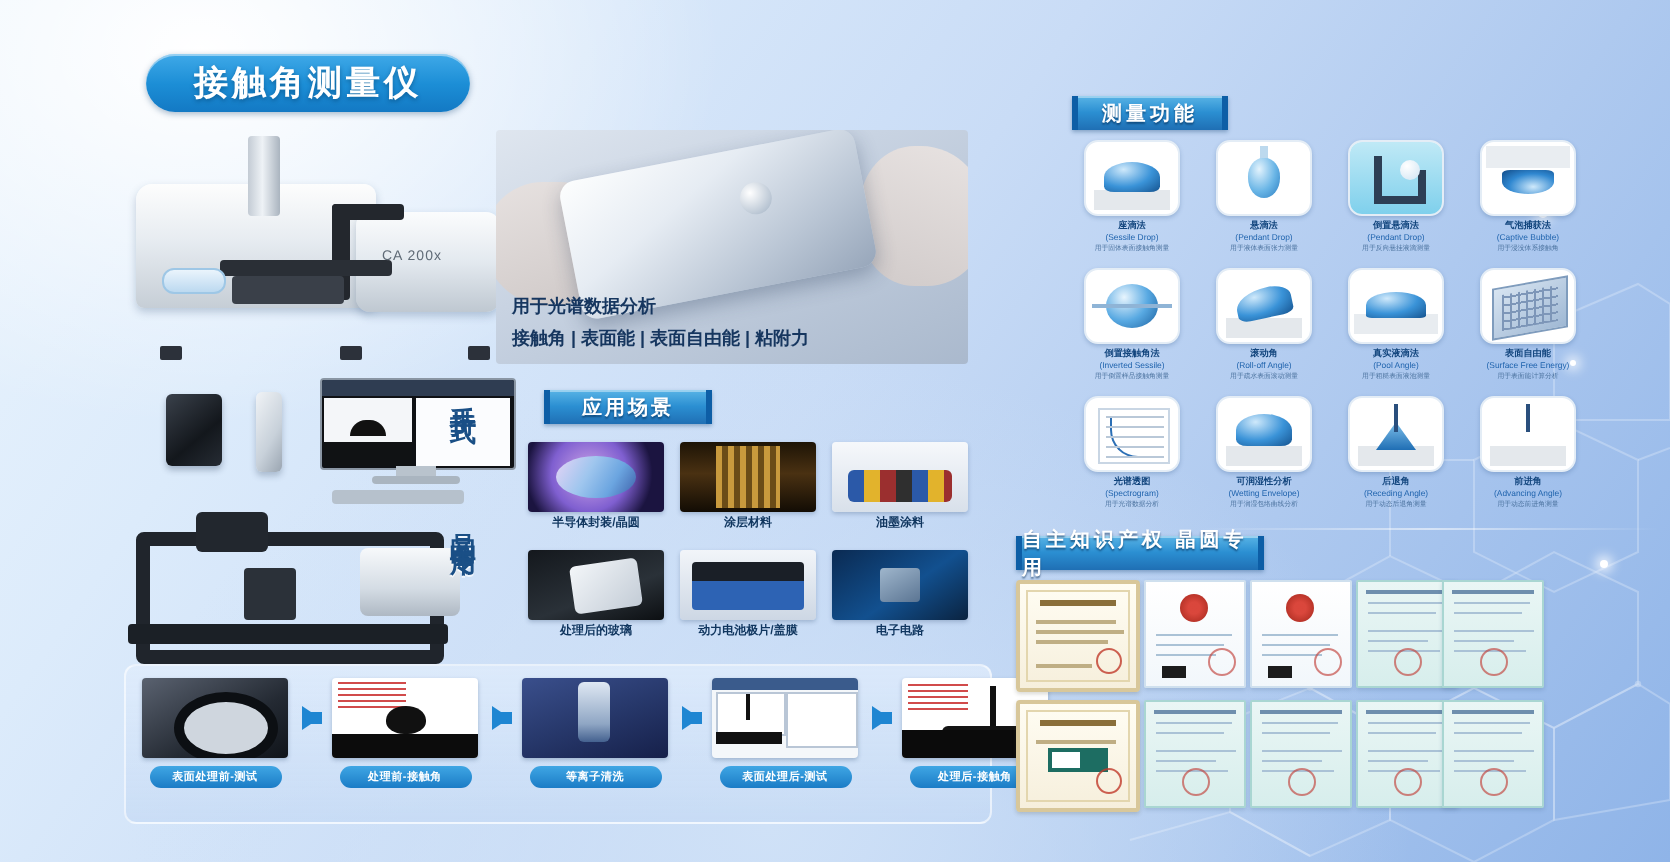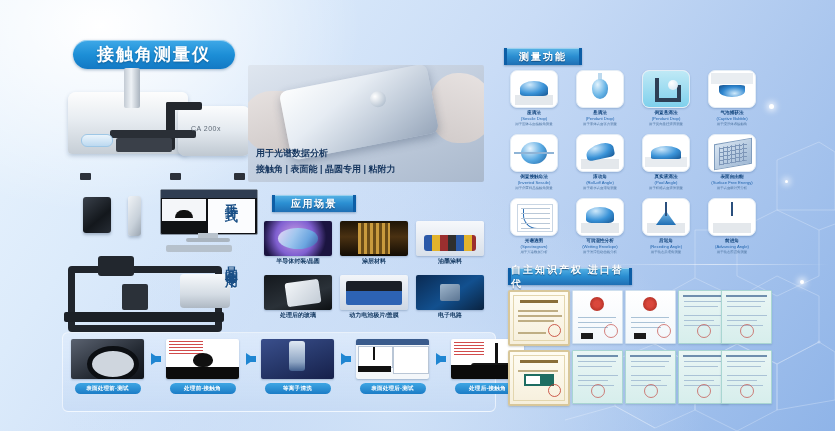--- a/index.html
+++ b/index.html
@@ -15,21 +15,21 @@
       radial-gradient(ellipse 460px 340px at 46% 96%, #cfe1f7 0%, rgba(207,225,247,0) 70%),
       linear-gradient(125deg,#eaf4fd 0%,#dcebfb 22%,#c9dcf6 48%,#aec9ef 72%,#8fb4e8 100%);
   }
   
   .hexnet{position:absolute;right:0;top:0;width:330px;height:431px;opacity:.55;pointer-events:none;}
   .glowdot{position:absolute;border-radius:50%;background:#fff;box-shadow:0 0 6px 2px rgba(255,255,255,.9);}
   .faintline{position:absolute;background:linear-gradient(90deg,rgba(255,255,255,0),rgba(255,255,255,.55),rgba(255,255,255,0));height:1px;}
 
   
   .title-badge{
-    position:absolute;left:73px;top:40px;width:162px;height:29px;
+    position:absolute;left:73px;top:27px;width:162px;height:29px;
     border-radius:15px;
     background:linear-gradient(180deg,#3fa9e8 0%,#1c8ed6 52%,#1379c4 100%);
     box-shadow:0 1px 3px rgba(10,60,110,.35), inset 0 1px 0 rgba(255,255,255,.45);
     display:flex;align-items:center;justify-content:center;
   }
   .title-badge span{
     color:#fff;font-size:17px;font-weight:bold;letter-spacing:2px;
     text-shadow:0 1px 2px rgba(0,50,90,.45);
   }
 
@@ -175,21 +175,21 @@
   .f4 .needle{position:absolute;left:17px;top:8px;width:2px;height:13px;background:#111;}
   .f4 .blk{position:absolute;left:2px;top:27px;width:33px;height:6px;background:#111;}
   .f5{background:#fff;}
   .f5:after{content:"";position:absolute;left:0;bottom:0;width:73px;height:14px;background:#0b0b0b;}
   .f5 .needle{position:absolute;left:44px;top:4px;width:3px;height:24px;background:#111;}
   .f5 .txt{position:absolute;left:3px;top:3px;width:30px;height:13px;
     background:repeating-linear-gradient(180deg,#d14b4b 0 1.2px,transparent 1.2px 3px);}
   .f5 .flat{position:absolute;left:20px;bottom:12px;width:44px;height:4px;border-radius:3px 3px 0 0;background:#151515;}
 
   
-  .fn-sec{position:absolute;left:504px;top:48px;width:262px;height:210px;}
+  .fn-sec{position:absolute;left:536px;top:48px;width:262px;height:210px;}
   .fn-grid{position:absolute;left:0;top:22px;width:262px;height:190px;
     display:grid;grid-template-columns:repeat(4,60px);grid-template-rows:repeat(3,62px);gap:2px 6px;}
   .fn-cell{width:60px;}
   .fn-ico{width:46px;height:36px;margin:0 auto;border-radius:7px;background:#fff;position:relative;overflow:hidden;
     box-shadow:0 1px 2px rgba(40,80,130,.25);border:1px solid #e4edf6;}
   .fn-cn{text-align:center;font-size:4.6px;color:#12457d;font-weight:bold;margin-top:2px;line-height:1.25;}
   .fn-en{text-align:center;font-size:4.2px;color:#1f63ad;line-height:1.25;}
   .fn-desc{text-align:center;font-size:3.4px;color:#4d74a0;line-height:1.2;margin-top:1px;}
   
   .dr-sessile{position:absolute;left:9px;top:10px;width:28px;height:15px;border-radius:50% 50% 18% 18%;
@@ -337,21 +337,21 @@
   <div class="vlabel" style="left:222px;top:256px;">晶圆专用</div>
 
   <div class="cpanel">
     <div class="cpanel-img">
       <div class="hand-l"></div>
       <div class="hand-r"></div>
       <div class="phone">
         <div class="lens"></div>
       </div>
       <div class="cpanel-sub1">用于光谱数据分析</div>
-      <div class="cpanel-sub2">接触角 | 表面能 | 晶圆专用 | 粘附力</div>
+      <div class="cpanel-sub2">接触角 | 表面能 | 表面自由能 | 粘附力</div>
     </div>
   </div>
 
   <div class="app-sec">
     <div class="ribbon" style="left:8px;top:0;width:78px;">
       <span>应用场景</span>
     </div>
     <div class="app-grid">
       <div class="app-cell">
         <div class="app-thumb t-wafer"></div>
@@ -569,21 +569,21 @@
         <div class="fn-cn">前进角</div>
         <div class="fn-en">(Advancing Angle)</div>
         <div class="fn-desc">用于动态前进角测量</div>
       </div>
 
     </div>
   </div>
 
   <div class="cert-sec">
     <div class="ribbon wide" style="left:0;top:0;width:118px;">
-      <span>自主知识产权 进口替代</span>
+      <span>自主知识产权 晶圆专用</span>
     </div>
     <div class="cert-grid">
 
       <div class="cert-big" style="left:0;top:0;">
         <div class="inner"></div>
           <div class="ttl"></div>
         <div class="ln" style="top:18px;width:40px;"></div>
         <div class="ln" style="top:23px;width:44px;"></div>
         <div class="ln" style="top:28px;width:36px;"></div>
         <div class="ln" style="top:40px;width:28px;"></div>

